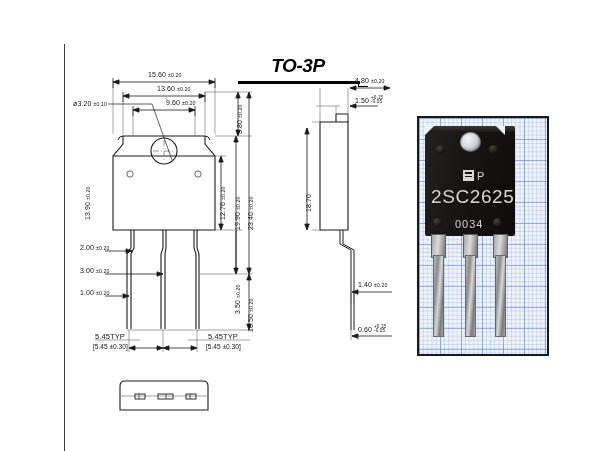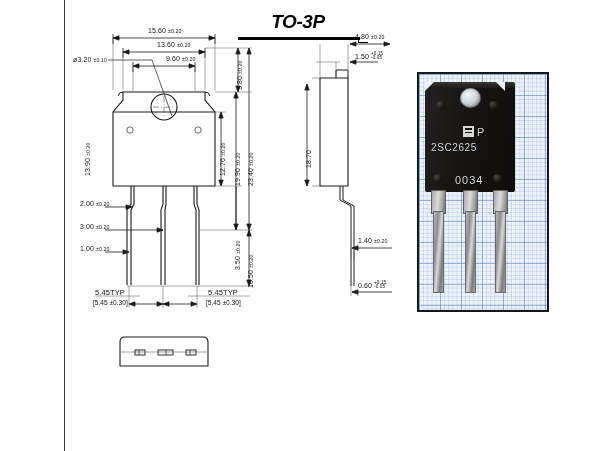--- a/index.html
+++ b/index.html
@@ -3,21 +3,21 @@
 <meta charset="utf-8">
 <style>
   html,body{margin:0;padding:0;}
   body{
     width:600px;height:451px;
     background:#ffffff;
     font-family:"Liberation Sans", sans-serif;
     overflow:hidden;
     position:relative;
   }
-  #root{position:absolute;inset:0;}
+  #root{position:absolute;inset:0;margin-top:44px;}
   .dim{position:absolute;font-size:7px;color:#111;white-space:nowrap;letter-spacing:.1px;}
   .dim .tolpm{font-size:5.2px;}
   .vdim{transform-origin:0 0;transform:rotate(-90deg);}
   .frac{display:inline-block;font-size:4.6px;line-height:4.8px;text-align:left;vertical-align:middle;position:relative;top:-0.5px;}
 
   
   .leftrule{position:absolute;left:64px;top:0;width:1px;height:451px;background:#3b3b3b;}
   .titlebar{position:absolute;left:238px;top:12px;width:120px;}
   .title{
     font-style:italic;font-weight:bold;font-size:19px;
@@ -74,21 +74,21 @@
   }
   .lead-top{
     position:absolute;width:13px;height:22px;
     background:linear-gradient(95deg,#a9a9a9,#dcdcdc 45%,#767676);
     border:1px solid #5f5f5f;
   }
   .mark{
     position:absolute;color:#d8d8d2;font-family:"Liberation Sans",sans-serif;
     text-shadow:0 1px 0 rgba(0,0,0,.6);
   }
-  .mark-part{font-size:10px;letter-spacing:.6px;}
+  .mark-part{font-size:19px;letter-spacing:.6px;}
   .mark-code{font-size:11px;letter-spacing:1px;}
   .mark-suffix{font-size:11px;}
   .logo{
     position:absolute;width:11px;height:11px;
     background:#d8d8d2;
   }
   .logo:before{
     content:"";position:absolute;left:2px;top:2.4px;width:7px;height:1.6px;background:#15140f;
   }
   .logo:after{

